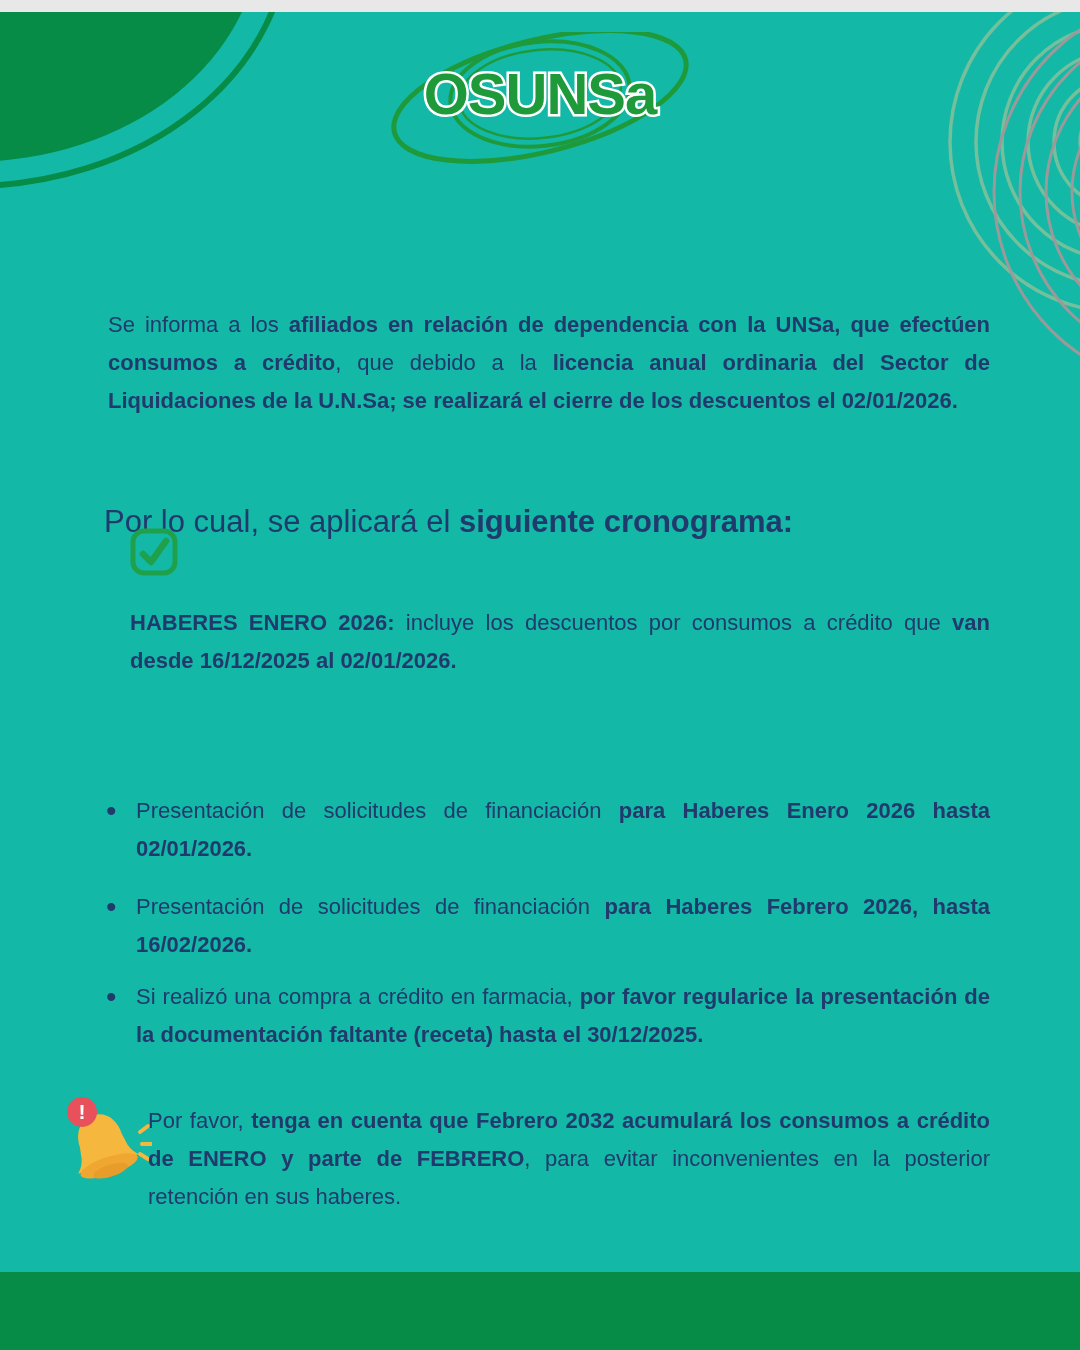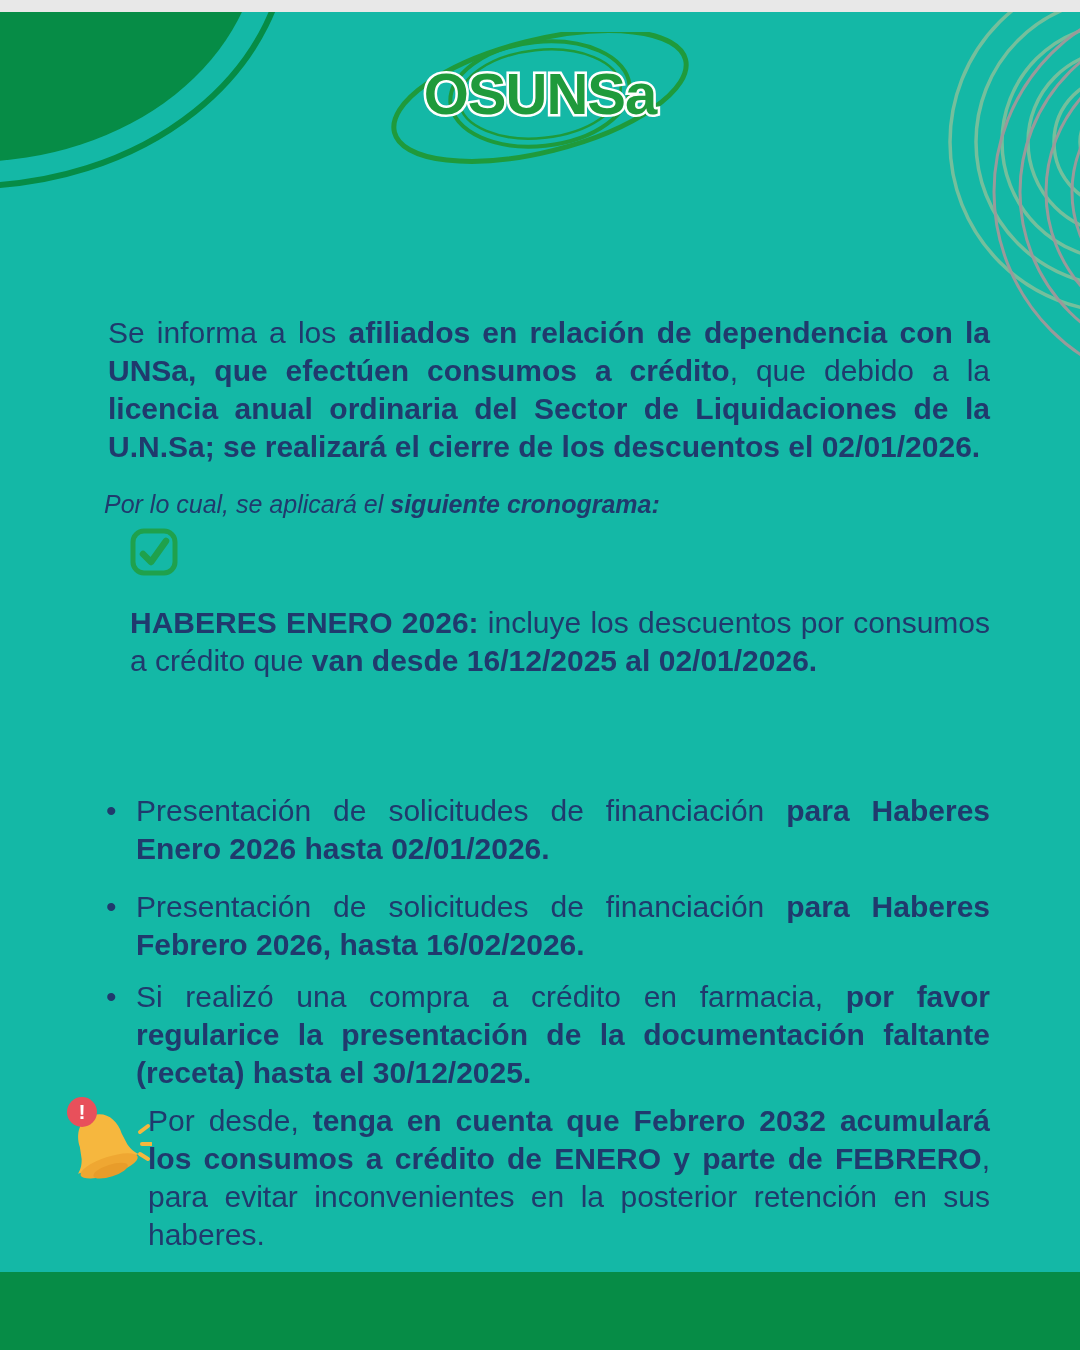--- a/index.html
+++ b/index.html
@@ -21,23 +21,23 @@
   .logo { position:absolute; top:20px; left:0; right:0; display:flex; justify-content:center; }
 
   
   .title {
     position:absolute; top:176px; left:0; right:0;
     text-align:center; font-weight:700; font-size:37px; line-height:44px;
     letter-spacing:0.2px; color:#203a6d;
   }
 
   
-  .txt { font-size:30px; line-height:38px; text-align:justify; }
+  .txt { font-size:22px; line-height:38px; text-align:justify; }
   .intro { position:absolute; top:272px; left:108px; right:90px; }
-  .schedule-intro { position:absolute; top:448px; left:104px; right:90px; font-size:25px;font-style:italic; }
+  .schedule-intro { position:absolute; top:460px; left:104px; right:90px; font-size:31px; }
 
   .check-item { position:absolute; left:130px; right:90px; display:flex; gap:24px; }
   .check-item .icon { flex:0 0 48px; padding-top:2px; }
   .check-item .txt { flex:1; }
   .item-1 { top:514px;flex-direction:column; }
   .item-2 { top:648px; }
 
   .bullet { position:absolute; left:106px; right:90px; display:flex; }
   .bullet .marker { flex:0 0 30px; font-size:30px; line-height:38px; }
   .bullet .txt { flex:1; }
@@ -131,15 +131,15 @@
       </g>
       <g stroke="#f6b73e" stroke-width="4" stroke-linecap="round" fill="none">
         <path d="M84 40 L92 34"></path>
         <path d="M86 52 L95 52"></path>
         <path d="M84 62 L92 67"></path>
       </g>
       <circle cx="26" cy="20" r="15" fill="#e8505b"></circle>
       <text x="26" y="27" text-anchor="middle" font-family="Liberation Sans, sans-serif" font-weight="700" font-size="21" fill="#ffffff">!</text>
     </svg>
   </div>
-  <div class="txt note-text"><span>Por desde, </span><span class="b">tenga en cuenta que Febrero 2032 acumulará los consumos a crédito de ENERO y parte de FEBRERO</span><span>, para evitar inconvenientes en la posterior retención en sus haberes.</span></div>
+  <div class="txt note-text"><span>Por favor, </span><span class="b">tenga en cuenta que Febrero 2032 acumulará los consumos a crédito de ENERO y parte de FEBRERO</span><span>, para evitar inconvenientes en la posterior retención en sus haberes.</span></div>
 
 </div>
 
 </body></html>

